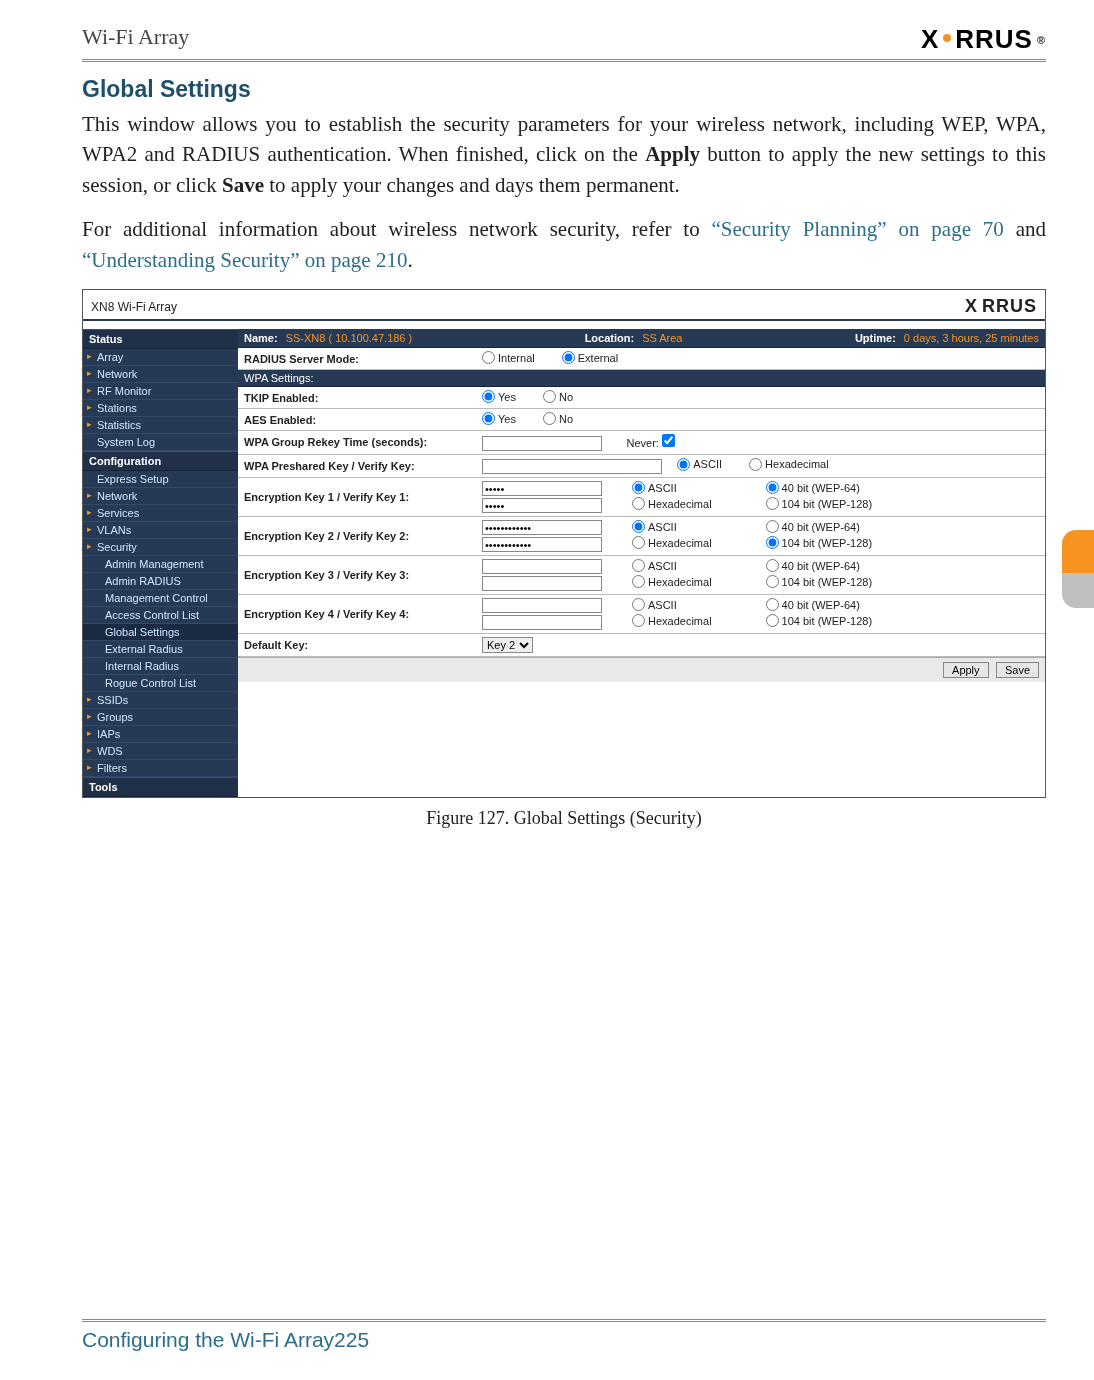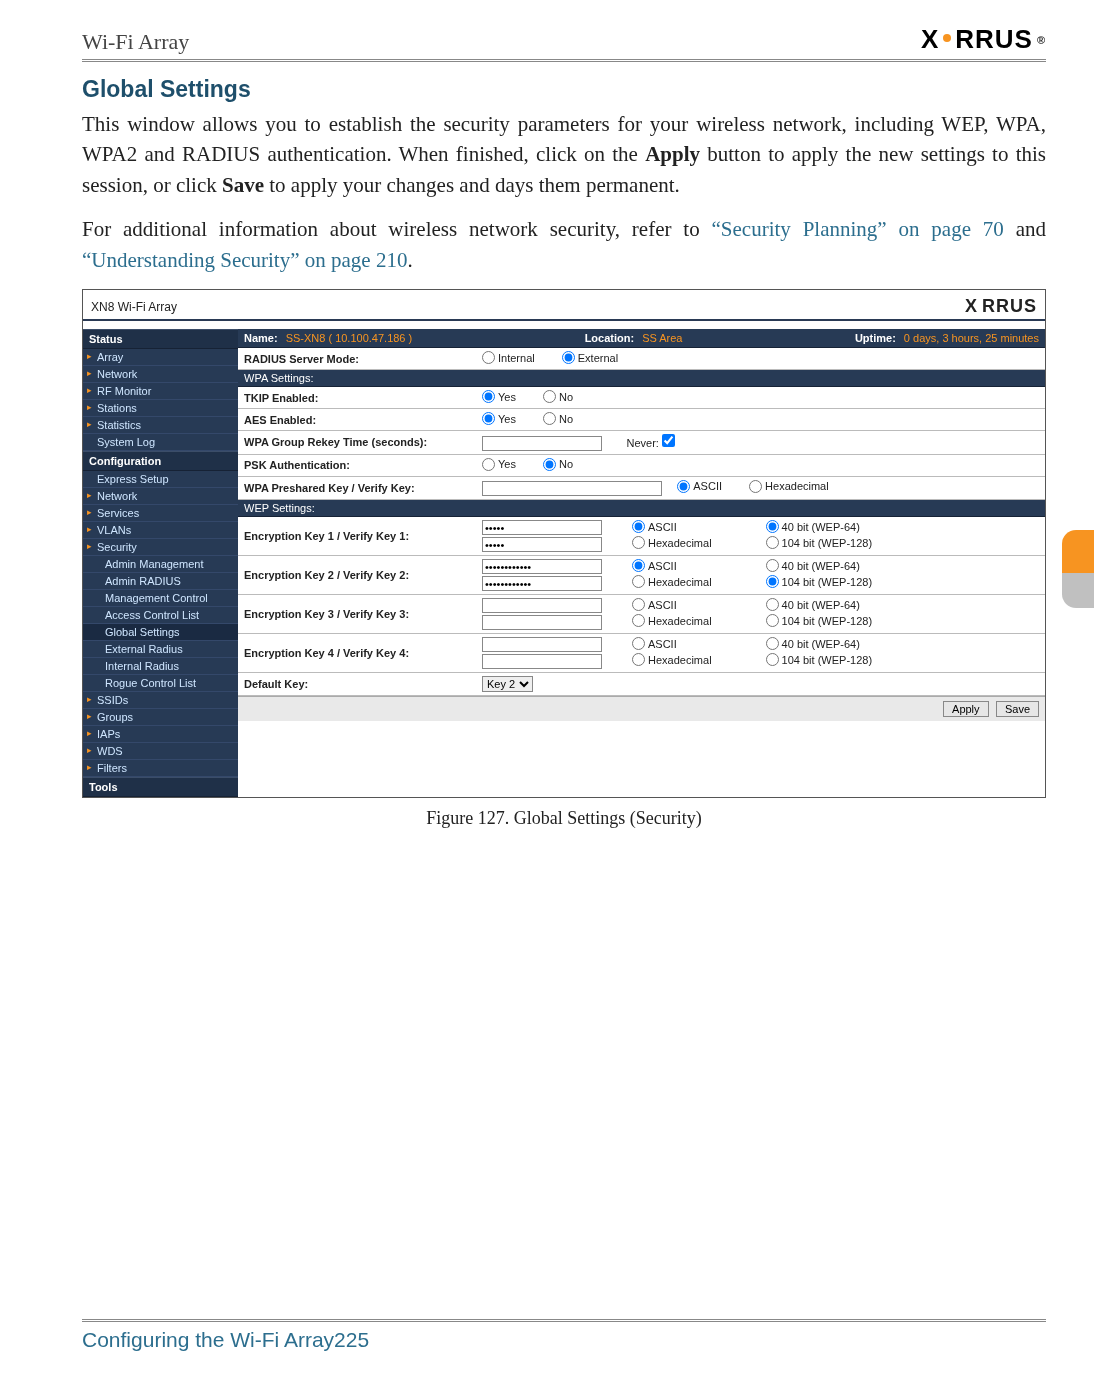--- a/index.html
+++ b/index.html
@@ -1,18 +1,18 @@
 <!DOCTYPE html>
 <html><head>
 <meta charset="utf-8">
 <style>
   * { box-sizing: border-box; margin: 0; padding: 0; }
   html, body { width: 1094px; background: #fff; font-family: "Palatino Linotype", "Book Antiqua", Palatino, Georgia, serif; color: #222; }
   .page { width: 1094px; min-height: 1380px; padding: 24px 48px 24px 82px; position: relative; }
-  .hdr { display: flex; align-items: flex-end; justify-content: space-between; border-bottom: 3px double #888; padding-bottom: 4px; margin-bottom: 14px; }
+  .hdr { display: flex; align-items: flex-start; justify-content: space-between; border-bottom: 3px double #888; padding-bottom: 4px; margin-bottom: 14px; }
   .hdr-left { font-size: 22px; color: #444; }
   .logo { display: flex; align-items: center; gap: 4px; font-weight: 700; font-size: 26px; letter-spacing: 1px; font-family: Arial, Helvetica, sans-serif; }
   .logo .dot { width: 8px; height: 8px; background:#f79421; border-radius:50%; display:inline-block; position:relative; top:-2px;}
   .logo .reg { font-size: 11px; vertical-align: super; }
   .x { color:#000; }
   h2.title { font-family: Arial, Helvetica, sans-serif; color: #1e4f6b; font-size: 23px; font-weight: 600; margin-top: 8px; margin-bottom: 6px; }
   p.body { font-size: 21px; line-height: 1.45; text-align: justify; margin-bottom: 14px; }
   .b { font-weight: 700; }
   a.link { color: #2c6e8e; text-decoration: none; }
   .tab-pill { position: absolute; right: 0; top: 530px; width: 32px; height: 78px; border-radius: 14px 0 0 14px; background: linear-gradient(#f79421,#f79421 55%, #c0c0c0 55%, #c0c0c0); }
@@ -177,50 +177,36 @@
             </tr>
             <tr>
               <td class="lab">WPA Group Rekey Time (seconds):</td>
               <td>
                 <input class="tin" style="">
                 &nbsp;&nbsp;&nbsp;&nbsp;&nbsp;&nbsp;
                 <span class="chk"><span>Never:</span> <input type="checkbox" checked="" style=""></span>
               </td>
             </tr>
             <tr>
-              <td class="lab">PSK Authentication:</td>
-              <td>
-                <label class="rad">
-                      <input type="radio" style="">
-                      <span>Yes</span>
-                    </label>
-                <label class="rad">
-                      <input type="radio" checked="" style="">
-                      <span>No</span>
-                    </label>
-              </td>
-            </tr>
-            <tr>
               <td class="lab">WPA Preshared Key / Verify Key:</td>
               <td>
                 <input class="tin tinw" style="">
                 &nbsp;&nbsp;&nbsp;
                 <label class="rad">
                       <input type="radio" checked="" style="">
                       <span>ASCII</span>
                     </label>
                 <label class="rad">
                       <input type="radio" style="">
                       <span>Hexadecimal</span>
                     </label>
               </td>
             </tr>
           </tbody>
             </table>
-          <div class="subhdr">WEP Settings:</div>
           <table class="frm">
             <tbody>
                 <tr>
               <td class="lab">Encryption Key 1 / Verify Key 1:</td>
               <td>
                 <div class="kcell">
                   <div class="stk">
                         <input class="tin" value="•••••" style="">
                         <input class="tin" value="•••••" style="">
                       </div>

